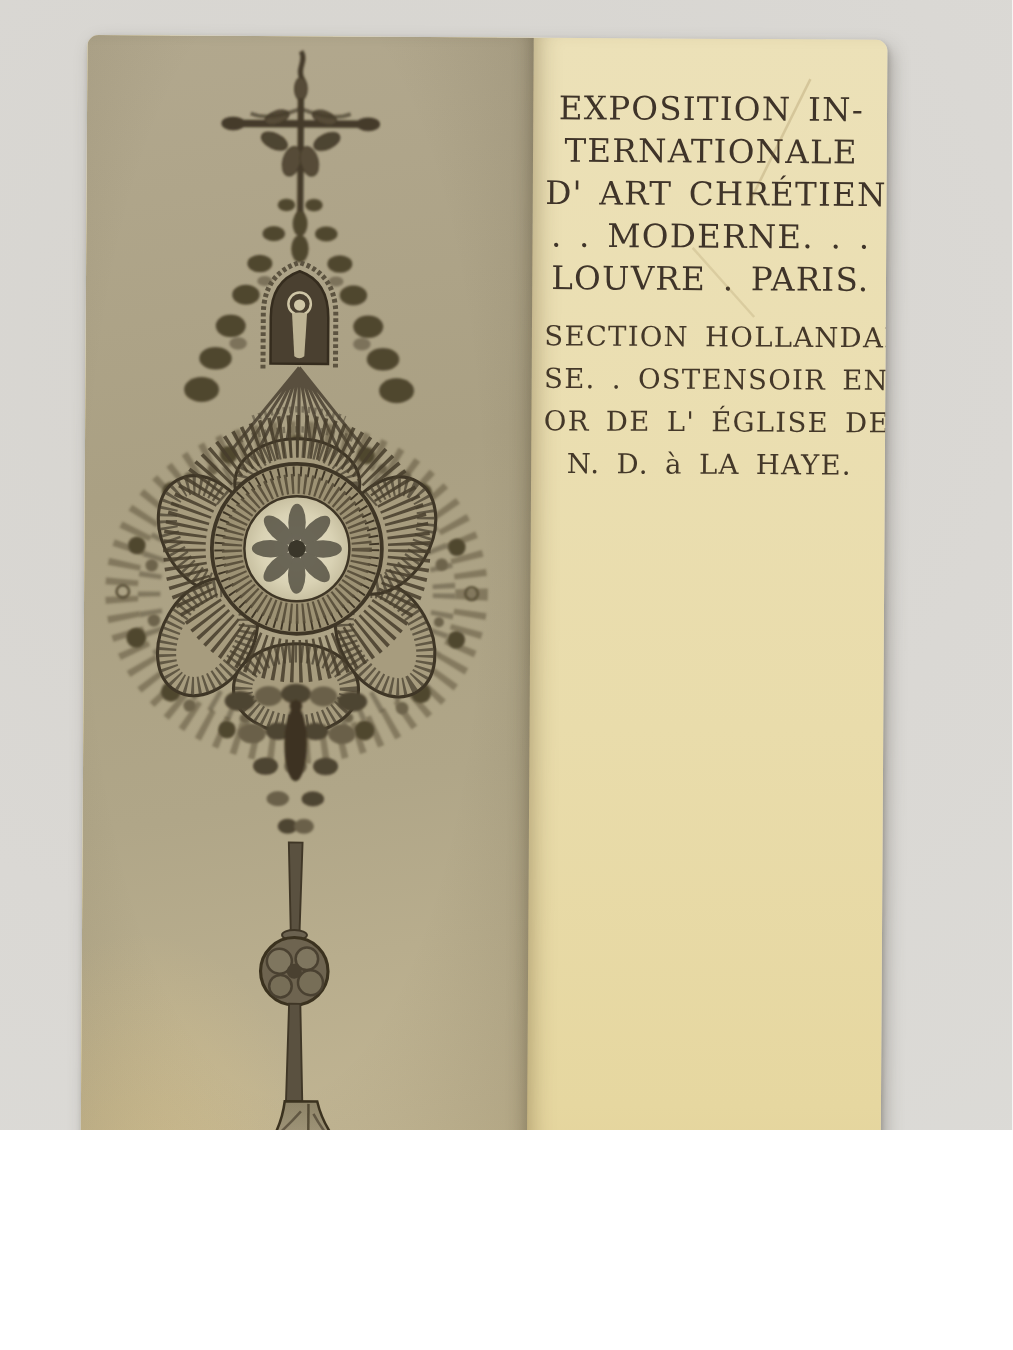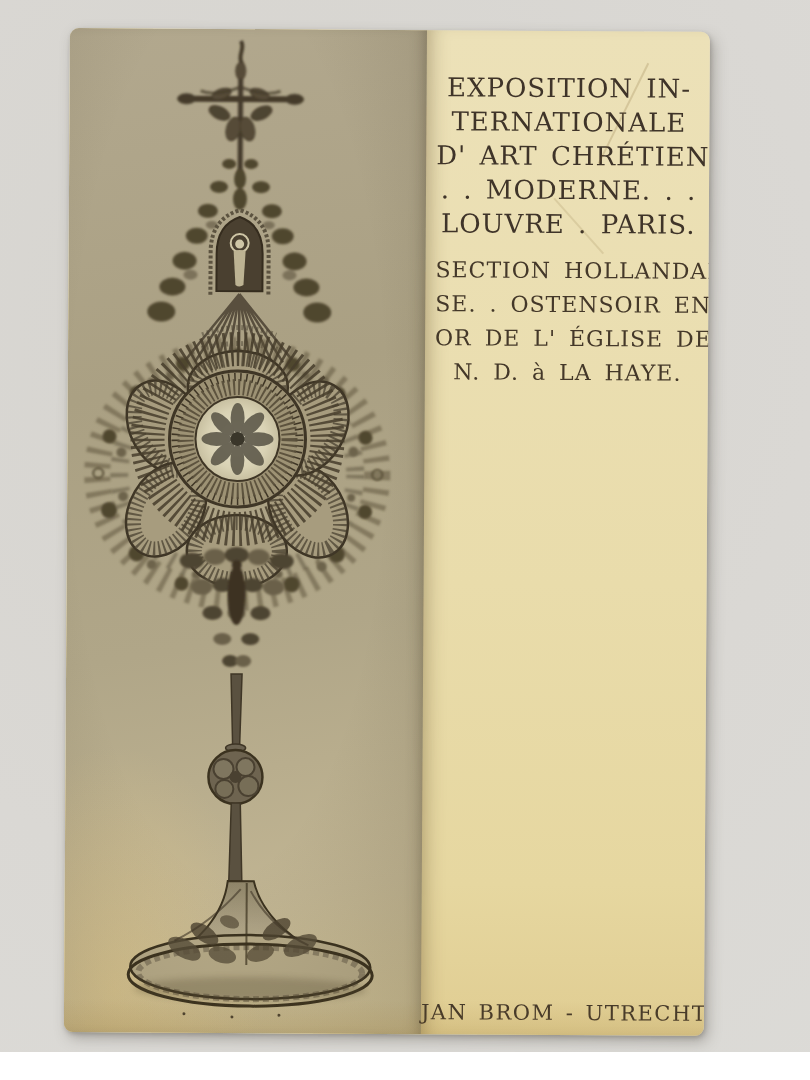--- a/index.html
+++ b/index.html
@@ -1,17 +1,17 @@
 <!DOCTYPE html>
 <html><head>
 <meta charset="utf-8">
 <style>
   html,body{margin:0;padding:0;}
   .scene{
-    position:relative;width:810px;height:1052px;overflow:hidden;
+    position:relative;width:810px;height:904px;overflow:hidden;
     background:radial-gradient(120% 100% at 35% 30%, #d6d4cf 0%, #dad8d4 55%, #dcdbd7 100%);
     font-family:"DejaVu Serif","Liberation Serif",serif;
   }
   .card{
     position:absolute;left:70px;top:28px;width:640px;height:1004px;
     transform:rotate(0.35deg);transform-origin:0 0;
     border-radius:9px;
     background:linear-gradient(180deg,#ece1b8 0%,#e9dcab 55%,#e6d7a0 85%,#e0cd92 100%);
     box-shadow:4px 6px 14px rgba(90,85,75,.38),1px 2px 4px rgba(90,85,75,.3);
     overflow:hidden;

